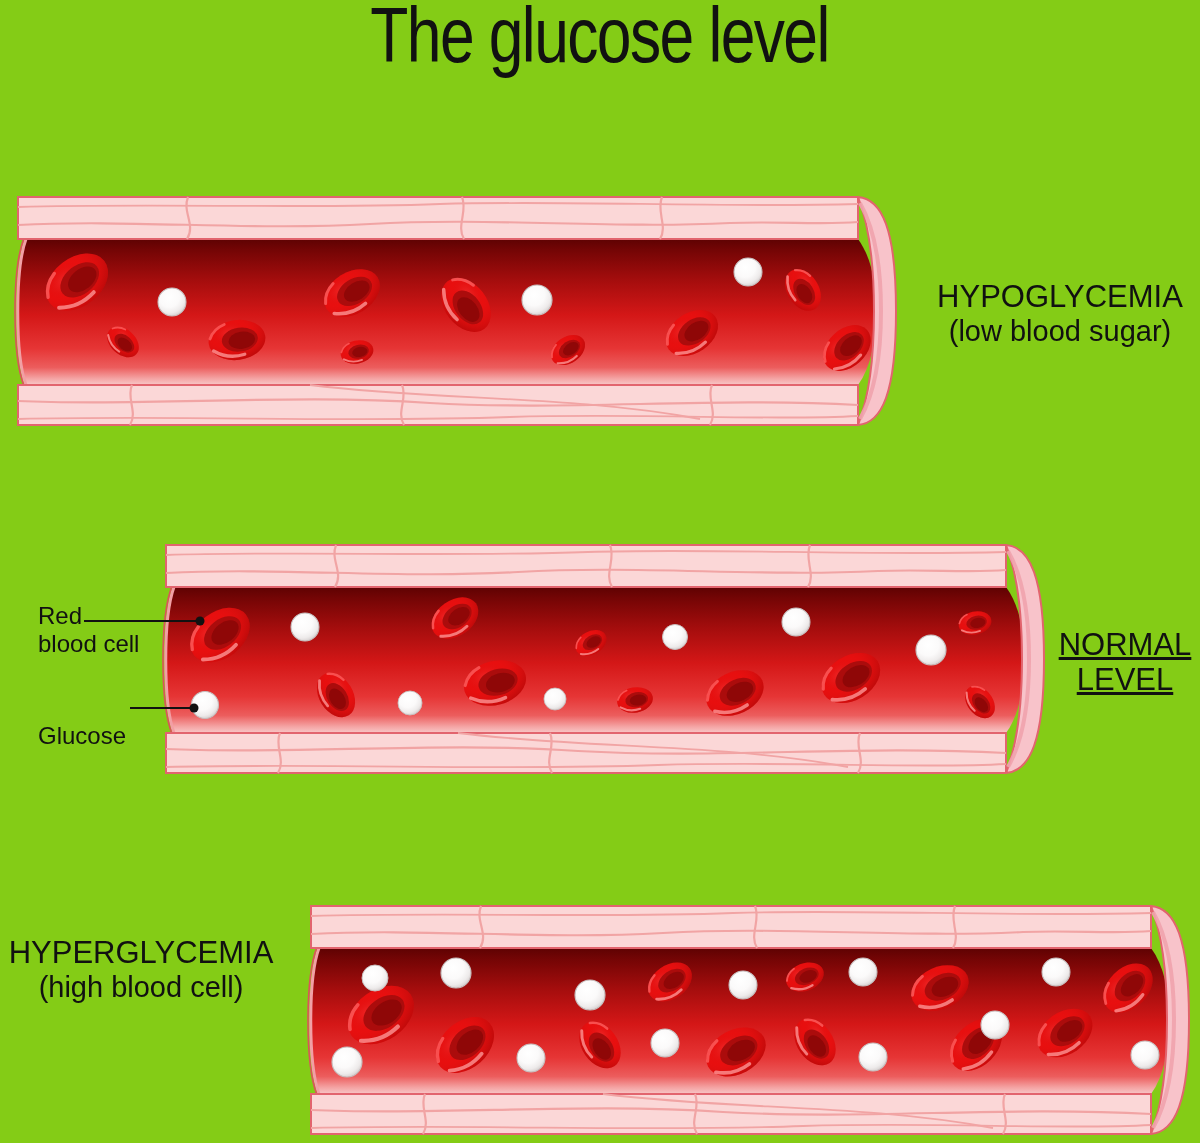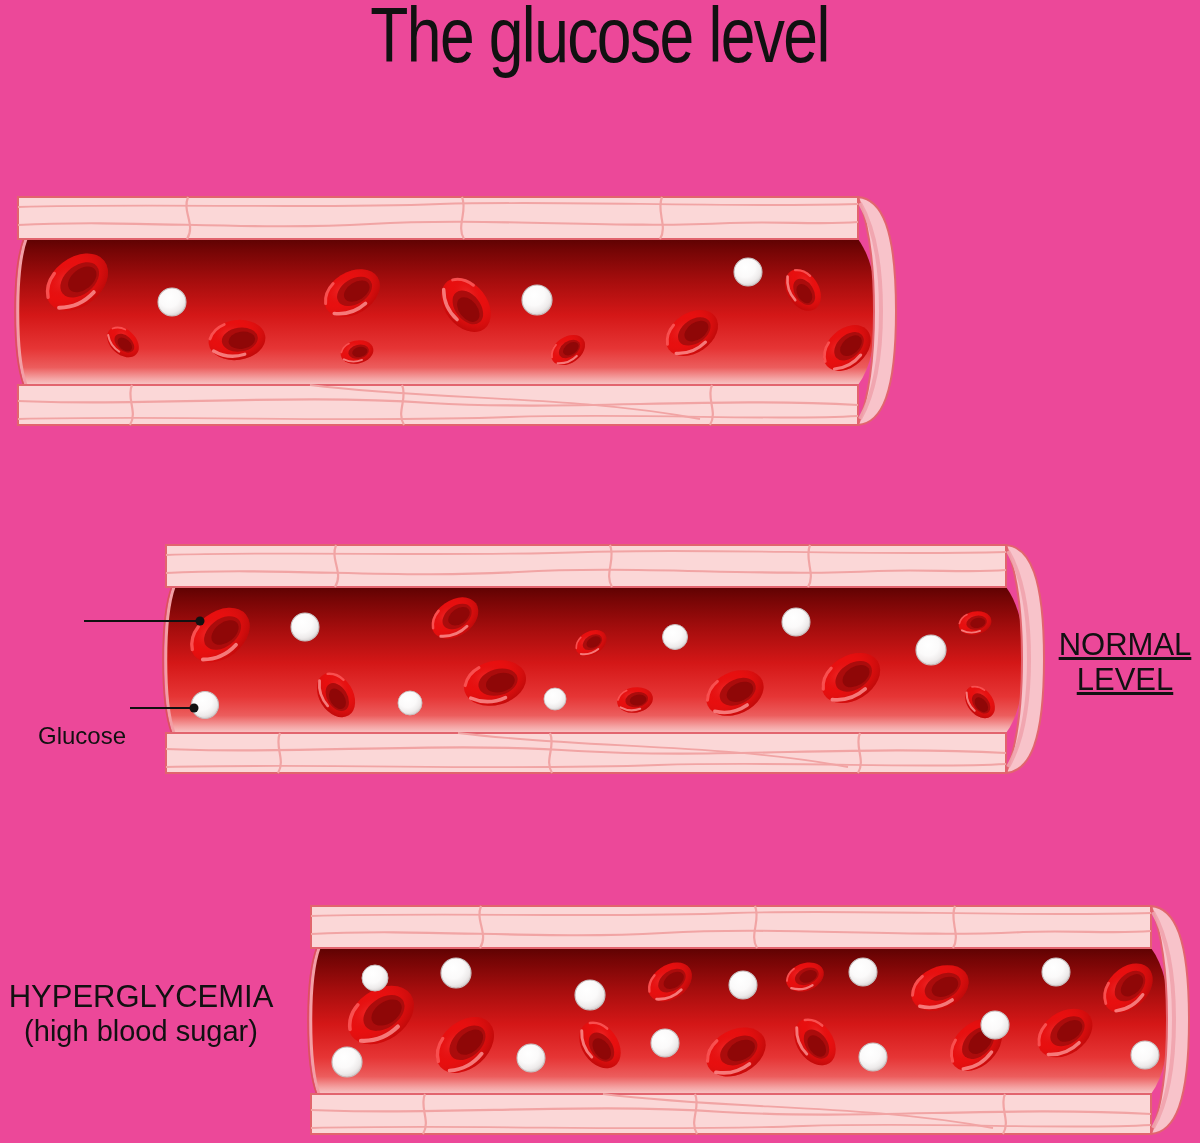--- a/index.html
+++ b/index.html
@@ -1,31 +1,31 @@
 <!DOCTYPE html>
 <html><head>
 <meta charset="utf-8">
 <style>
   html,body{margin:0;padding:0;background:#fff;}
   .stage{
-    position:relative;width:1200px;height:1143px;background:#ec4899;
+    position:relative;width:1200px;height:1143px;background:#84cc16;
     font-family:"Liberation Sans",sans-serif;color:#111;overflow:hidden;
   }
   .page-title{
     position:absolute;top:-4px;left:0;width:1200px;text-align:center;
     font-size:78px;font-weight:500;line-height:1.0;white-space:nowrap;
   }
   .page-title .squeeze{display:inline-block;transform:scaleX(.8);transform-origin:center;letter-spacing:-2px;}
   .vessel{position:absolute;}
   .side-label{position:absolute;text-align:center;line-height:1.12;}
   .side-label .l1{font-size:31px;display:block;}
   .side-label .l2{font-size:29px;display:block;}
   .label-hypo{right:4px;top:280px;width:272px;}
   .label-normal{right:4px;top:628px;width:142px;text-decoration:underline;}
-  .label-hyper{left:0px;top:980px;width:282px;}
+  .label-hyper{left:0px;top:936px;width:282px;}
   .callout{position:absolute;font-size:24px;line-height:1.18;text-align:left;}
   .callout-rbc{left:38px;top:602px;}
   .callout-glucose{left:38px;top:722px;}
   .leader-overlay{position:absolute;left:0;top:0;pointer-events:none;}
   .defs-holder{position:absolute;width:0;height:0;overflow:hidden;}
 </style>
 </head>
 <body>
 
 <div class="stage">
@@ -166,31 +166,39 @@
         <use href="#glucose-shape" transform="translate(440 81) scale(0.7)"></use>
         <use href="#glucose-shape" transform="translate(560 68) scale(0.7)"></use>
         <use href="#glucose-shape" transform="translate(570 153) scale(0.7)"></use>
         <use href="#glucose-shape" transform="translate(692 121) scale(0.7)"></use>
         <use href="#glucose-shape" transform="translate(753 68) scale(0.7)"></use>
         <use href="#glucose-shape" transform="translate(842 151) scale(0.7)"></use>
       </g>
     <use href="#vessel-cap"></use>
   </svg>
 
+  <div class="side-label label-hypo">
+    <span class="l1">HYPOGLYCEMIA</span>
+    <span class="l2">(low blood sugar)</span>
+  </div>
 
   <div class="side-label label-normal">
     <span class="l1">NORMAL</span>
     <span class="l1">LEVEL</span>
   </div>
 
   <div class="side-label label-hyper">
     <span class="l1">HYPERGLYCEMIA</span>
-    <span class="l2">(high blood sugar)</span>
-  </div>
-
+    <span class="l2">(high blood cell)</span>
+  </div>
+
+  <div class="callout callout-rbc">
+    <span>Red</span><br>
+    <span>blood cell</span>
+  </div>
   <div class="callout callout-glucose">
     <span>Glucose</span>
   </div>
 
   <svg class="leader-overlay" width="1200" height="1143" viewBox="0 0 1200 1143">
     <line x1="84" y1="621" x2="198" y2="621" stroke="#111" stroke-width="2"></line>
     <circle cx="200" cy="621" r="4.5" fill="#111"></circle>
     <line x1="130" y1="708" x2="192" y2="708" stroke="#111" stroke-width="2"></line>
     <circle cx="194" cy="708" r="4.5" fill="#111"></circle>
   </svg>

